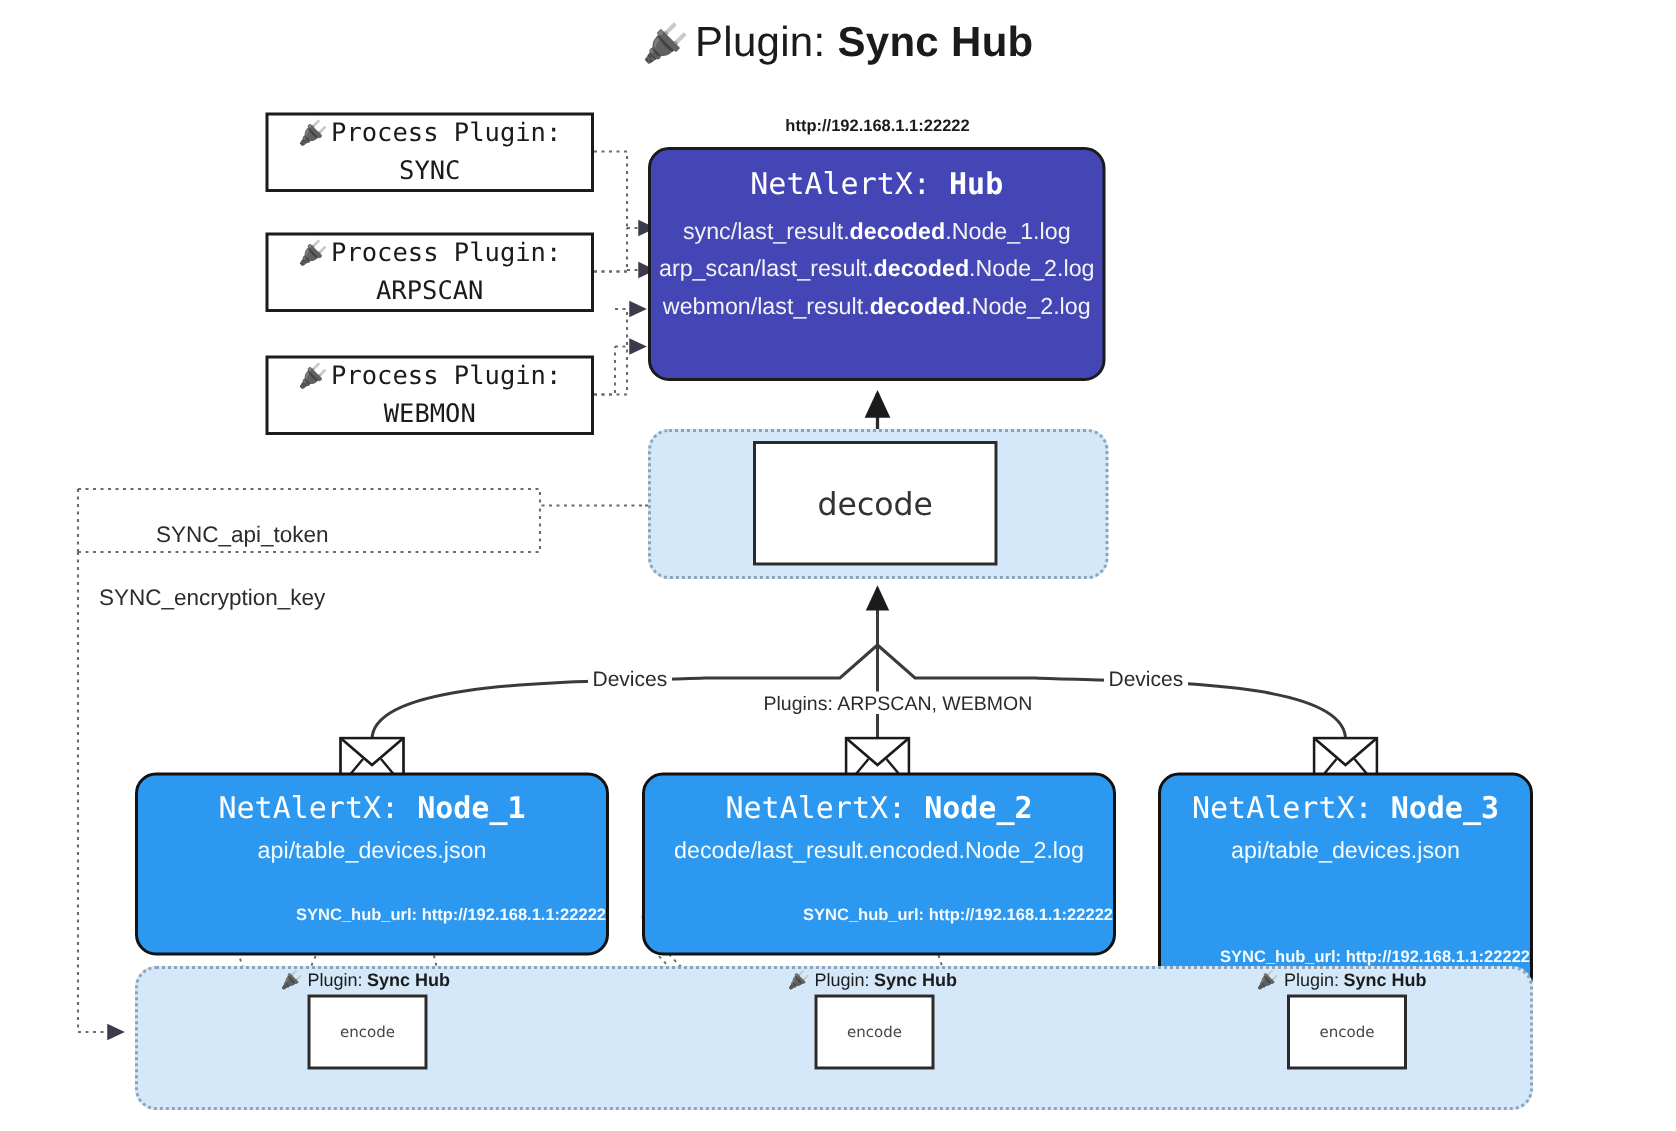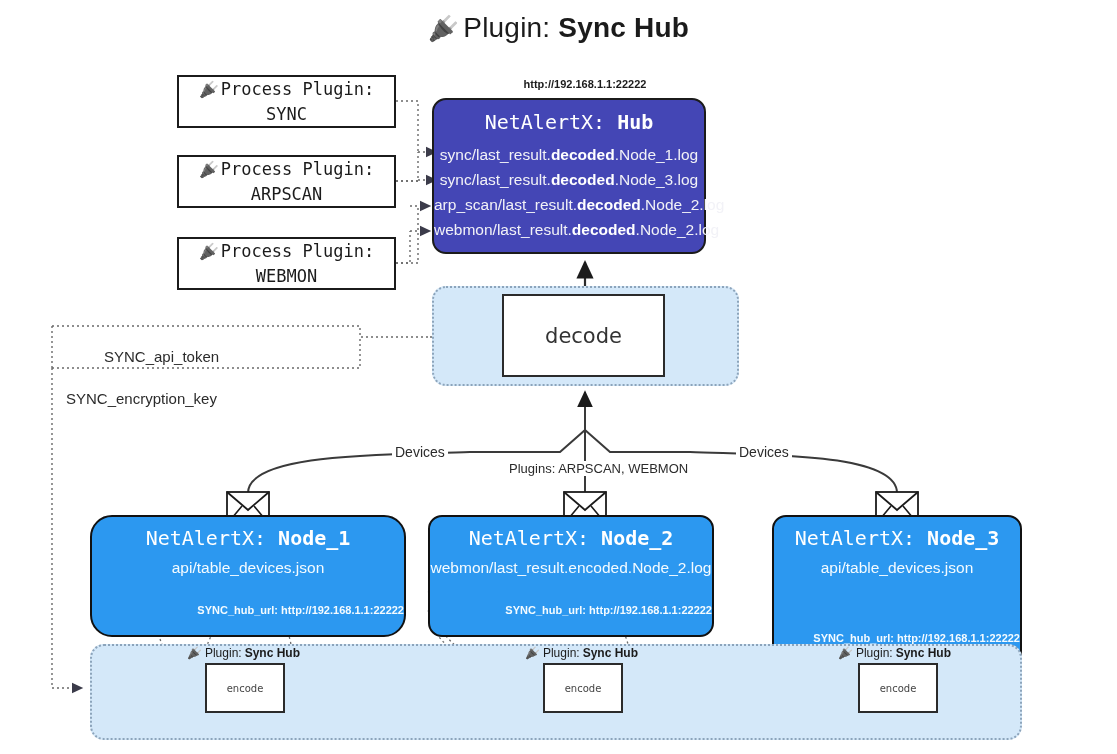--- a/index.html
+++ b/index.html
@@ -223,30 +223,27 @@
   <div class="node procbox" style="left:177px;top:237px;width:219px;height:53px;">
     <span class="l1">
         <span class="plug">🔌</span>
         <span>Process Plugin:</span>
       </span>
     <span class="l2">WEBMON</span>
   </div>
 
   <div class="node" id="hub-url" style="left:455px;top:78px;width:260px;">http://192.168.1.1:22222</div>
 
-  <div class="node" id="hub" style="left:432px;top:98px;width:274px;height:156px;">
+  <div class="node" id="hub" style="left:432px;top:98px;width:305px;height:156px;">
     <div class="hubtitle">
       <span>NetAlertX:</span>
       <b>Hub</b>
     </div>
     <div class="logline">
       <span>sync/last_result.</span><b>decoded</b><span>.Node_1.log</span>
-    </div>
-    <div class="logline">
-      <span>sync/last_result.</span><b>decoded</b><span>.Node_3.log</span>
     </div>
     <div class="logline">
       <span>arp_scan/last_result.</span><b>decoded</b><span>.Node_2.log</span>
     </div>
     <div class="logline">
       <span>webmon/last_result.</span><b>decoded</b><span>.Node_2.log</span>
     </div>
   </div>
 
   <div class="node bluebox" style="left:432px;top:286px;width:307px;height:100px;"></div>
@@ -274,35 +271,35 @@
     </svg>
   </div>
   <div class="node" style="left:875px;top:491px;">
     <svg width="44" height="34" viewBox="0 0 44 34">
       <rect x="1" y="1" width="42" height="32" fill="#fff" stroke="#1b1b1b" stroke-width="1.8"></rect>
       <path d="M1,1 L22,19 L43,1" fill="none" stroke="#1b1b1b" stroke-width="1.8"></path>
       <path d="M1,33 L16,15 M43,33 L28,15" fill="none" stroke="#1b1b1b" stroke-width="1.6"></path>
     </svg>
   </div>
 
-  <div class="node nodebox" style="left:90px;top:515px;width:316px;height:122px;position:absolute;border-radius:22px;">
+  <div class="node nodebox" style="left:90px;top:515px;width:316px;height:122px;position:absolute;">
     <div class="ntitle">
       <span>NetAlertX:</span>
       <b>Node_1</b>
     </div>
     <div class="nline">api/table_devices.json</div>
     <div class="nfoot">SYNC_hub_url: http://192.168.1.1:22222</div>
   </div>
 
-  <div class="node nodebox" style="left:428px;top:515px;width:286px;height:122px;position:absolute;">
+  <div class="node nodebox" style="left:428px;top:515px;width:316px;height:122px;position:absolute;">
     <div class="ntitle">
       <span>NetAlertX:</span>
       <b>Node_2</b>
     </div>
-    <div class="nline">webmon/last_result.encoded.Node_2.log</div>
+    <div class="nline">decode/last_result.encoded.Node_2.log</div>
     <div class="nfoot">SYNC_hub_url: http://192.168.1.1:22222</div>
   </div>
 
   <div class="node nodebox" style="left:772px;top:515px;width:250px;height:150px;position:absolute;">
     <div class="ntitle">
       <span>NetAlertX:</span>
       <b>Node_3</b>
     </div>
     <div class="nline">api/table_devices.json</div>
     <div class="nfoot">SYNC_hub_url: http://192.168.1.1:22222</div>

